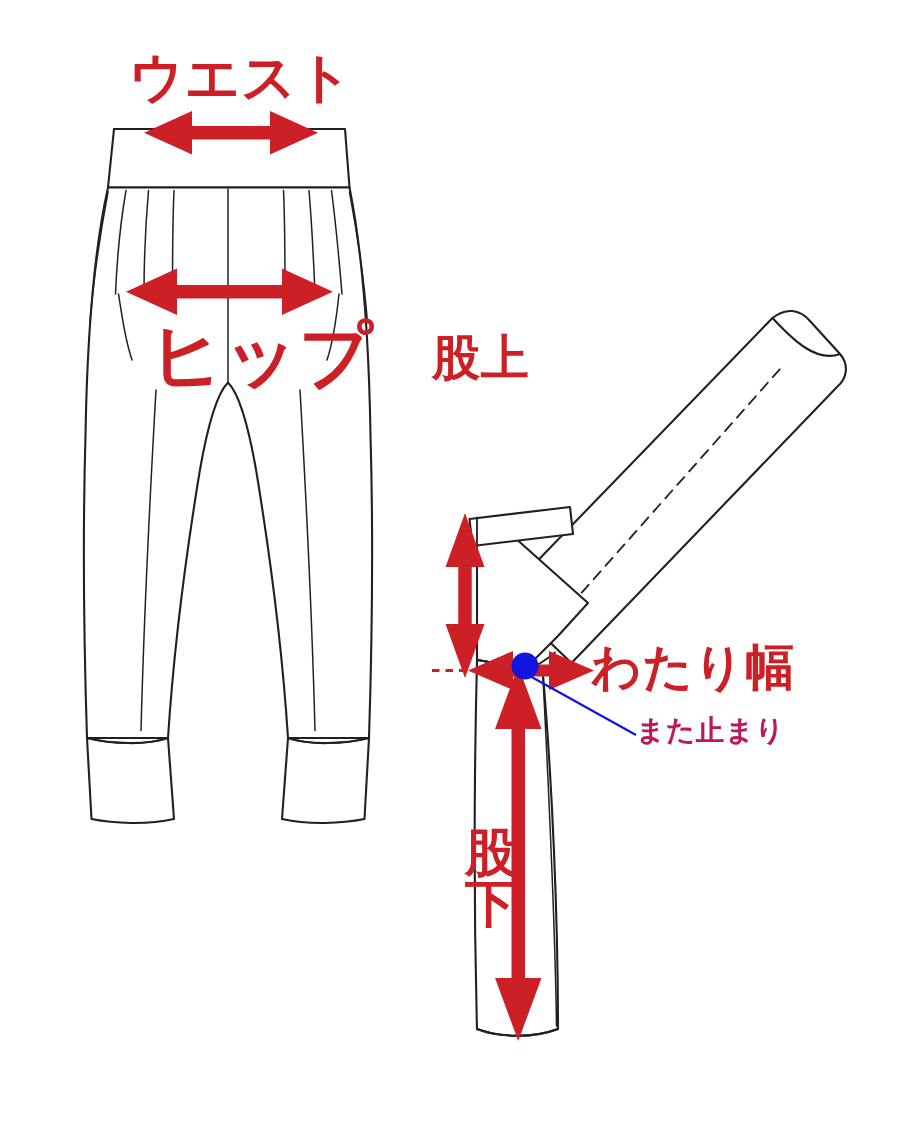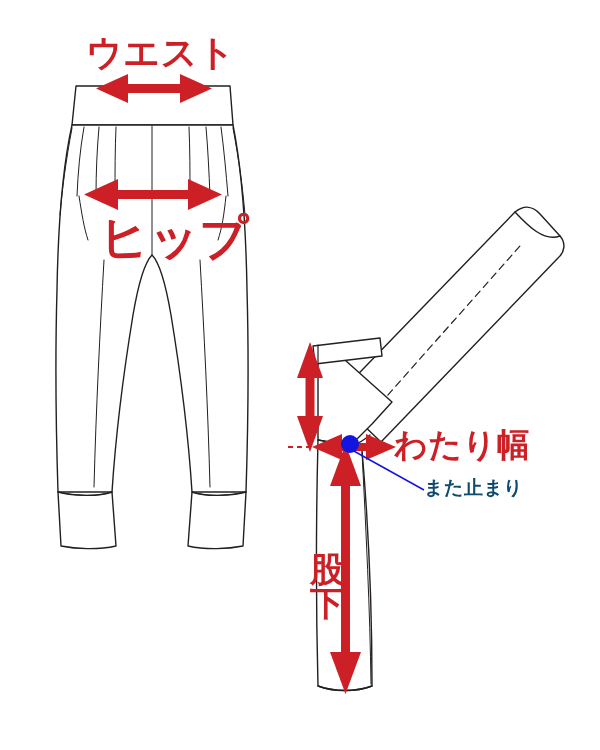--- a/index.html
+++ b/index.html
@@ -14,21 +14,21 @@
   #stage{position:relative;width:600px;height:750px;}
   #stage svg{position:absolute;left:0;top:0;}
   .lbl{
     position:absolute;
     font-weight:bold;
     white-space:nowrap;
     line-height:1.05;
     letter-spacing:0.5px;
   }
   .lbl-red{color:#cc2026;}
-  .lbl-blue{color:#0c4a6e;}
+  .lbl-blue{color:#be185d;}
   .lbl-waist{left:86px;top:34px;font-size:36px;}
   .lbl-hip{left:100px;top:212px;font-size:48px;}
   .lbl-rise{left:288px;top:222px;font-size:32px;}
   .lbl-rise .l2{display:block;margin-top:2px;}
   .lbl-thigh{left:394px;top:428px;font-size:33px;}
   .lbl-crotchpt{left:424px;top:478px;font-size:19px;}
   .lbl-inseam{left:310px;top:552px;font-size:34px;width:34px;text-align:center;}
   .lbl-inseam .l2{display:block;margin-top:-2px;}
 </style>
 </head>
@@ -166,20 +166,21 @@
       <line x1="352" y1="450" x2="424" y2="490" stroke="#1414e0" stroke-width="1.5"></line>
       <circle cx="350" cy="444" r="9" fill="#1414e0"></circle>
     </g>
   </svg>
 
   <div class="lbl lbl-red lbl-waist">ウエスト</div>
 
   <div class="lbl lbl-red lbl-hip">ヒップ</div>
 
   <div class="lbl lbl-red lbl-rise">
+    <span class="l1">股上</span>
   </div>
 
   <div class="lbl lbl-red lbl-thigh">わたり幅</div>
 
   <div class="lbl lbl-blue lbl-crotchpt">また止まり</div>
 
   <div class="lbl lbl-red lbl-inseam">
     <span class="l1">股</span>
     <span class="l2">下</span>
   </div>

